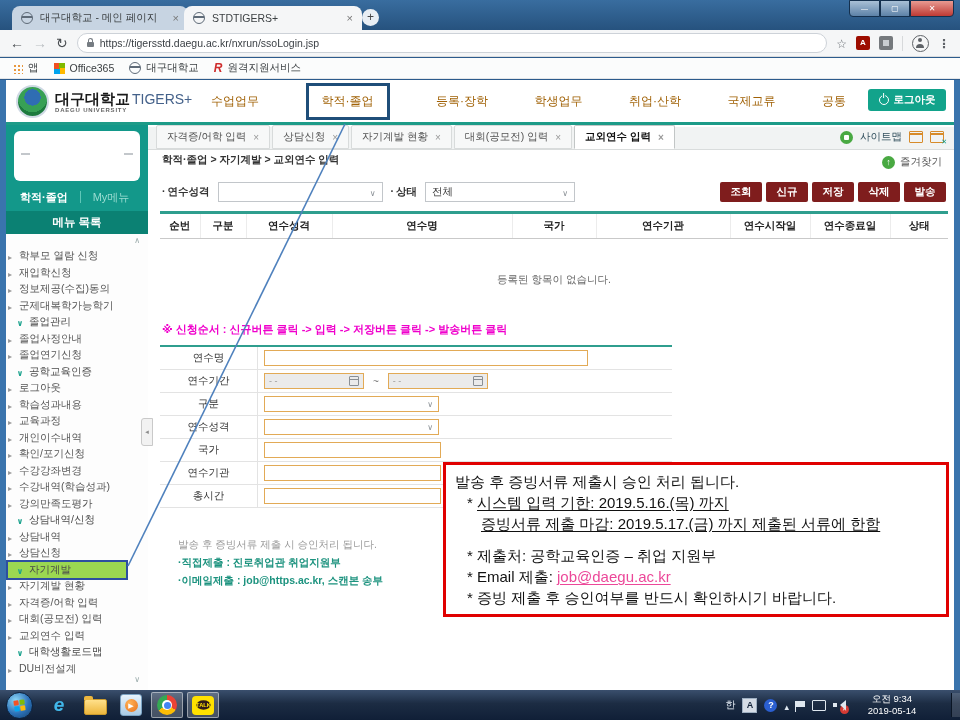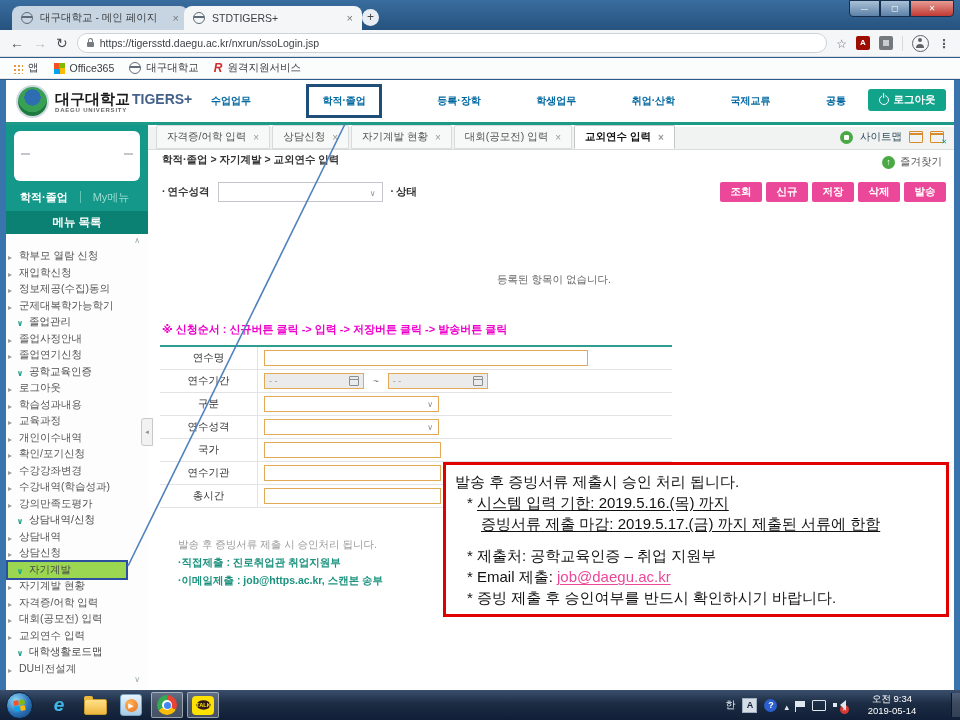--- a/index.html
+++ b/index.html
@@ -50,23 +50,23 @@
   .ric{color:#cf2e2e;font-weight:bold;font-style:italic;font-size:12px;}
 
   
   .sitehead{position:absolute;top:80px;left:6px;right:6px;height:42px;background:#fff;}
   .edge{position:absolute;top:80px;bottom:30px;width:6px;background:#3a74ad;}
   .edge.l{left:0;} .edge.r{right:0;}
   .logo{position:absolute;left:10px;top:5px;display:flex;align-items:center;gap:6px;}
   .seal{width:29px;height:29px;border-radius:50%;border:2px solid #cfd9e4;background:radial-gradient(circle at 50% 36%,#2f6db3 0 34%,#37a055 35% 62%,#1d7a3e 63% 100%);}
   .lg-kr{font-size:15px;font-weight:bold;color:#1a1a1a;line-height:15px;}
   .lg-en{font-size:6px;color:#666;letter-spacing:.8px;font-weight:bold;}
-  .lg-brand{font-size:14px;color:#44618a;font-weight:bold;margin-left:2px;}
+  .lg-brand{font-size:14px;color:#44618a;font-weight:normal;margin-left:2px;}
   .topnav{position:absolute;left:205px;right:108px;top:0;height:42px;display:flex;align-items:center;justify-content:space-between;}
-  .tn{font-size:10px;font-weight:bold;color:#0369a1;white-space:nowrap;}
+  .tn{font-size:12px;font-weight:normal;color:#a16207;white-space:nowrap;}
   .tn.boxed{border:3px solid #1f4e79;padding:7px 13px;}
   .logout{position:absolute;right:8px;top:9px;width:78px;height:22px;background:#12a38b;border-radius:3px;color:#fff;font-size:10.5px;font-weight:bold;display:flex;align-items:center;justify-content:center;gap:5px;}
   .pwr{width:8px;height:8px;border:1.5px solid #fff;border-radius:50%;position:relative;}
   .pwr:after{content:"";position:absolute;left:50%;top:-3px;transform:translateX(-50%);width:1.8px;height:5px;background:#fff;box-shadow:0 0 0 1px #12a38b;}
   .tealline{position:absolute;top:122px;left:6px;right:6px;height:3px;background:#1d9b88;}
 
   
   .sidebar{position:absolute;left:6px;width:142px;top:125px;bottom:30px;background:#fdfdfd;}
   .sb-top{height:86px;background:#13988a;position:relative;}
   .userbox{position:absolute;left:8px;right:8px;top:6px;height:50px;background:#fff;border-radius:6px;}
@@ -108,21 +108,21 @@
   .favic{width:13px;height:13px;border-radius:50%;background:#49a942;color:#fff;font-size:9px;line-height:13px;text-align:center;}
   .favic:after{content:"↑";}
 
   .frow{position:absolute;top:56px;left:14px;right:8px;height:22px;display:flex;align-items:center;gap:8px;}
   .flab{font-size:10.5px;font-weight:bold;color:#333;}
   .flab:before{content:"·";margin-right:2px;}
   .sel{height:20px;border:1px solid #c2c6ca;background:#fff;display:flex;align-items:center;justify-content:space-between;padding:0 6px;font-size:10.5px;color:#333;box-sizing:border-box;}
   .sel .ch:after{content:"∨";color:#8a9096;font-size:8px;}
   .sel.w165{width:165px;} .sel.w150{width:150px;}
   .btns{margin-left:auto;display:flex;gap:4px;}
-  .btn{width:42px;height:20px;background:#ec4899;border-radius:2px;color:#fff;font-size:10.5px;font-weight:bold;display:flex;align-items:center;justify-content:center;}
+  .btn{width:42px;height:20px;background:#7f1d1d;border-radius:2px;color:#fff;font-size:10.5px;font-weight:bold;display:flex;align-items:center;justify-content:center;}
 
   .gtable{position:absolute;top:86px;left:12px;width:788px;border-collapse:collapse;table-layout:fixed;border-top:3px solid #2f9e8e;}
   .gtable th{font-size:10.5px;color:#222;font-weight:bold;padding:5px 0;border-bottom:1px solid #c9c9c9;}
   .gtable th+th{border-left:1px solid #ececec;}
   .empty{position:absolute;top:130px;left:12px;width:788px;text-align:center;font-size:10.5px;color:#666;padding-top:18px;}
   .ordernote{position:absolute;top:197px;left:14px;font-size:11px;font-weight:bold;color:#f000cc;}
 
   .form{position:absolute;top:220px;left:12px;width:512px;border-collapse:collapse;table-layout:fixed;border-top:2px solid #2f9e8e;}
   .form td{border-bottom:1px solid #e3e3e3;height:20px;font-size:10.5px;color:#333;vertical-align:middle;}
   .form td.fl{width:95px;text-align:center;border-right:1px solid #e3e3e3;}
@@ -434,29 +434,59 @@
       <span>즐겨찾기</span>
     </div>
 
     <div class="frow">
       <span class="flab">연수성격</span>
       <div class="sel w165">
           <span></span>
           <span class="ch"></span>
         </div>
       <span class="flab">상태</span>
+      <div class="sel w150">
+          <span>전체</span>
+          <span class="ch"></span>
+        </div>
       <div class="btns">
         <div class="btn">조회</div>
         <div class="btn">신규</div>
         <div class="btn">저장</div>
         <div class="btn">삭제</div>
         <div class="btn">발송</div>
       </div>
     </div>
 
+    <table class="gtable">
+      <colgroup>
+          <col style="width:40px">
+          <col style="width:46px">
+          <col style="width:86px">
+          <col style="width:180px">
+          <col style="width:84px">
+          <col style="width:134px">
+          <col style="width:80px">
+          <col style="width:80px">
+          <col style="width:58px">
+        </colgroup>
+      <thead>
+          <tr>
+        <th>순번</th>
+        <th>구분</th>
+        <th>연수성격</th>
+        <th>연수명</th>
+        <th>국가</th>
+        <th>연수기관</th>
+        <th>연수시작일</th>
+        <th>연수종료일</th>
+        <th>상태</th>
+      </tr>
+        </thead>
+    </table>
     <div class="empty">등록된 항목이 없습니다.</div>
 
     <div class="ordernote">※ 신청순서 : 신규버튼 클릭 -&gt; 입력 -&gt; 저장버튼 클릭 -&gt; 발송버튼 클릭</div>
 
     <table class="form">
       <tbody>
           <tr>
         <td class="fl">연수명</td>
         <td class="fv"><div class="inp w322"></div></td>
       </tr>

